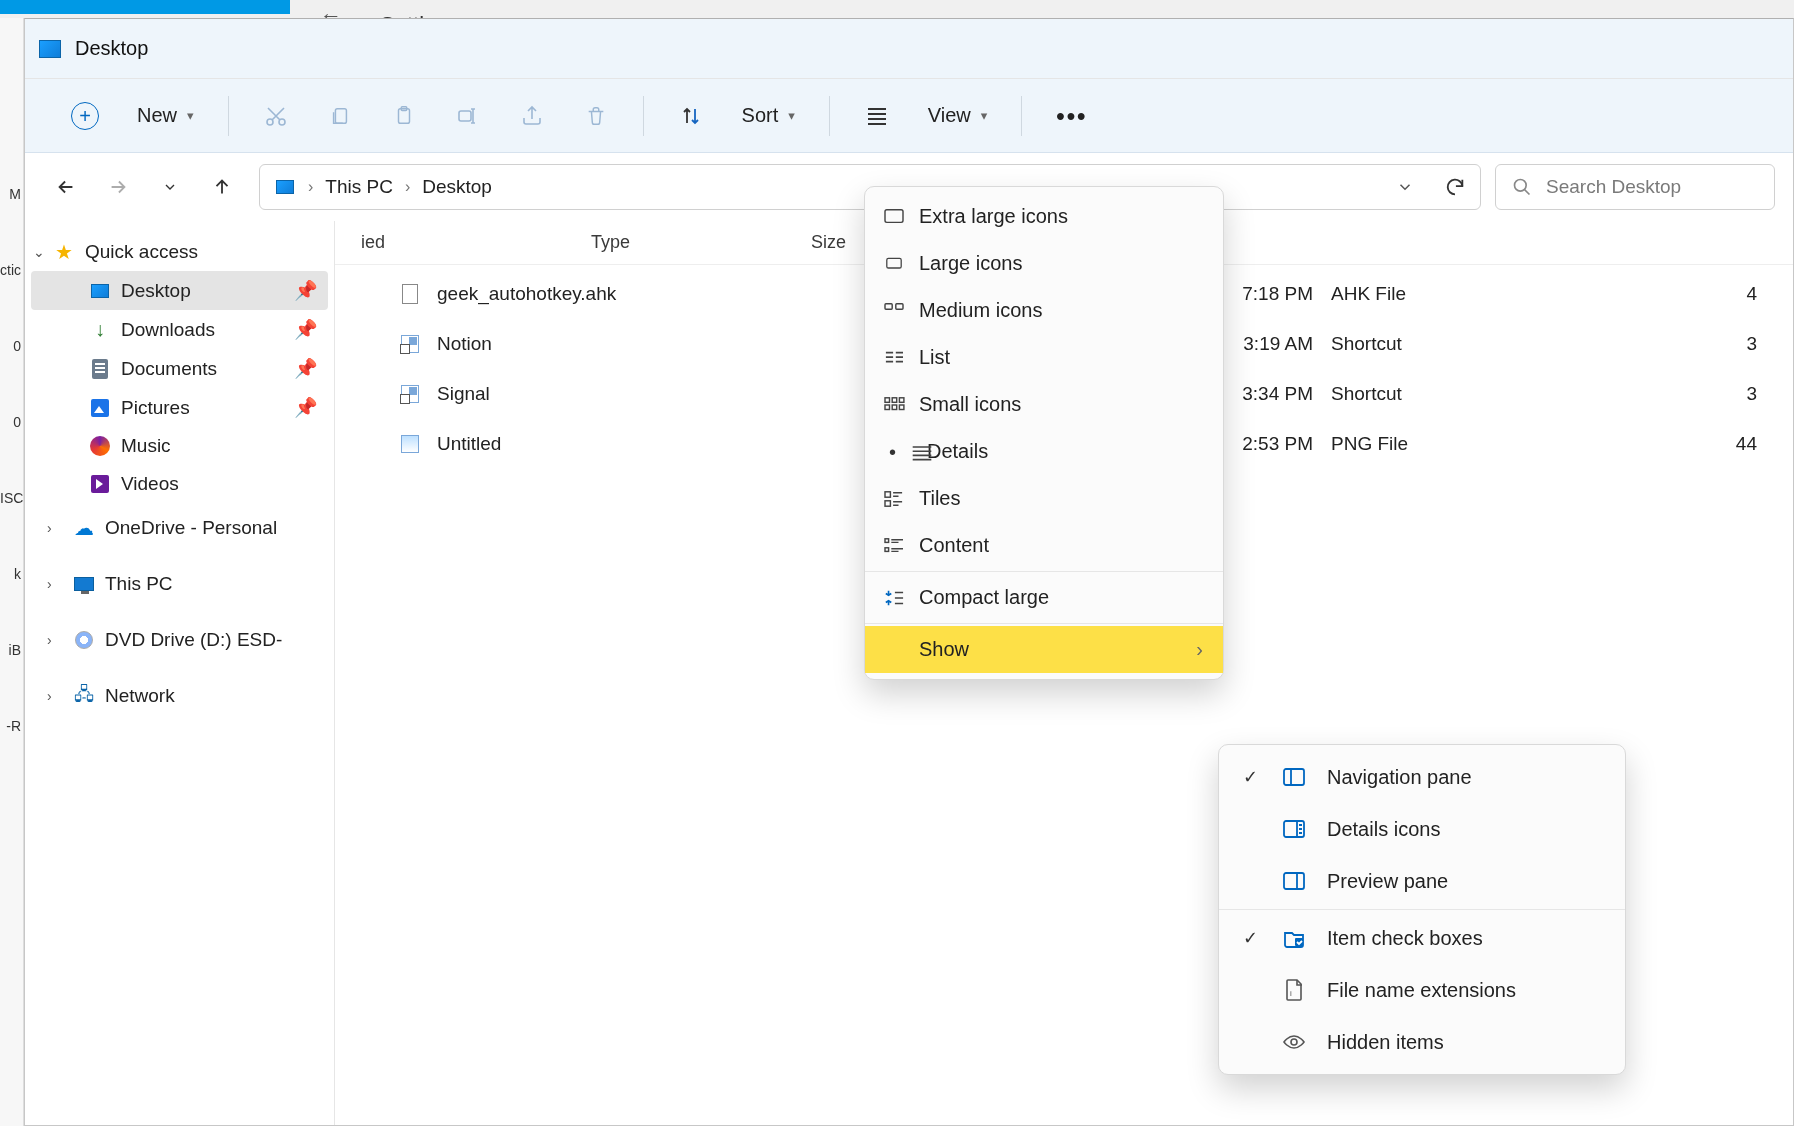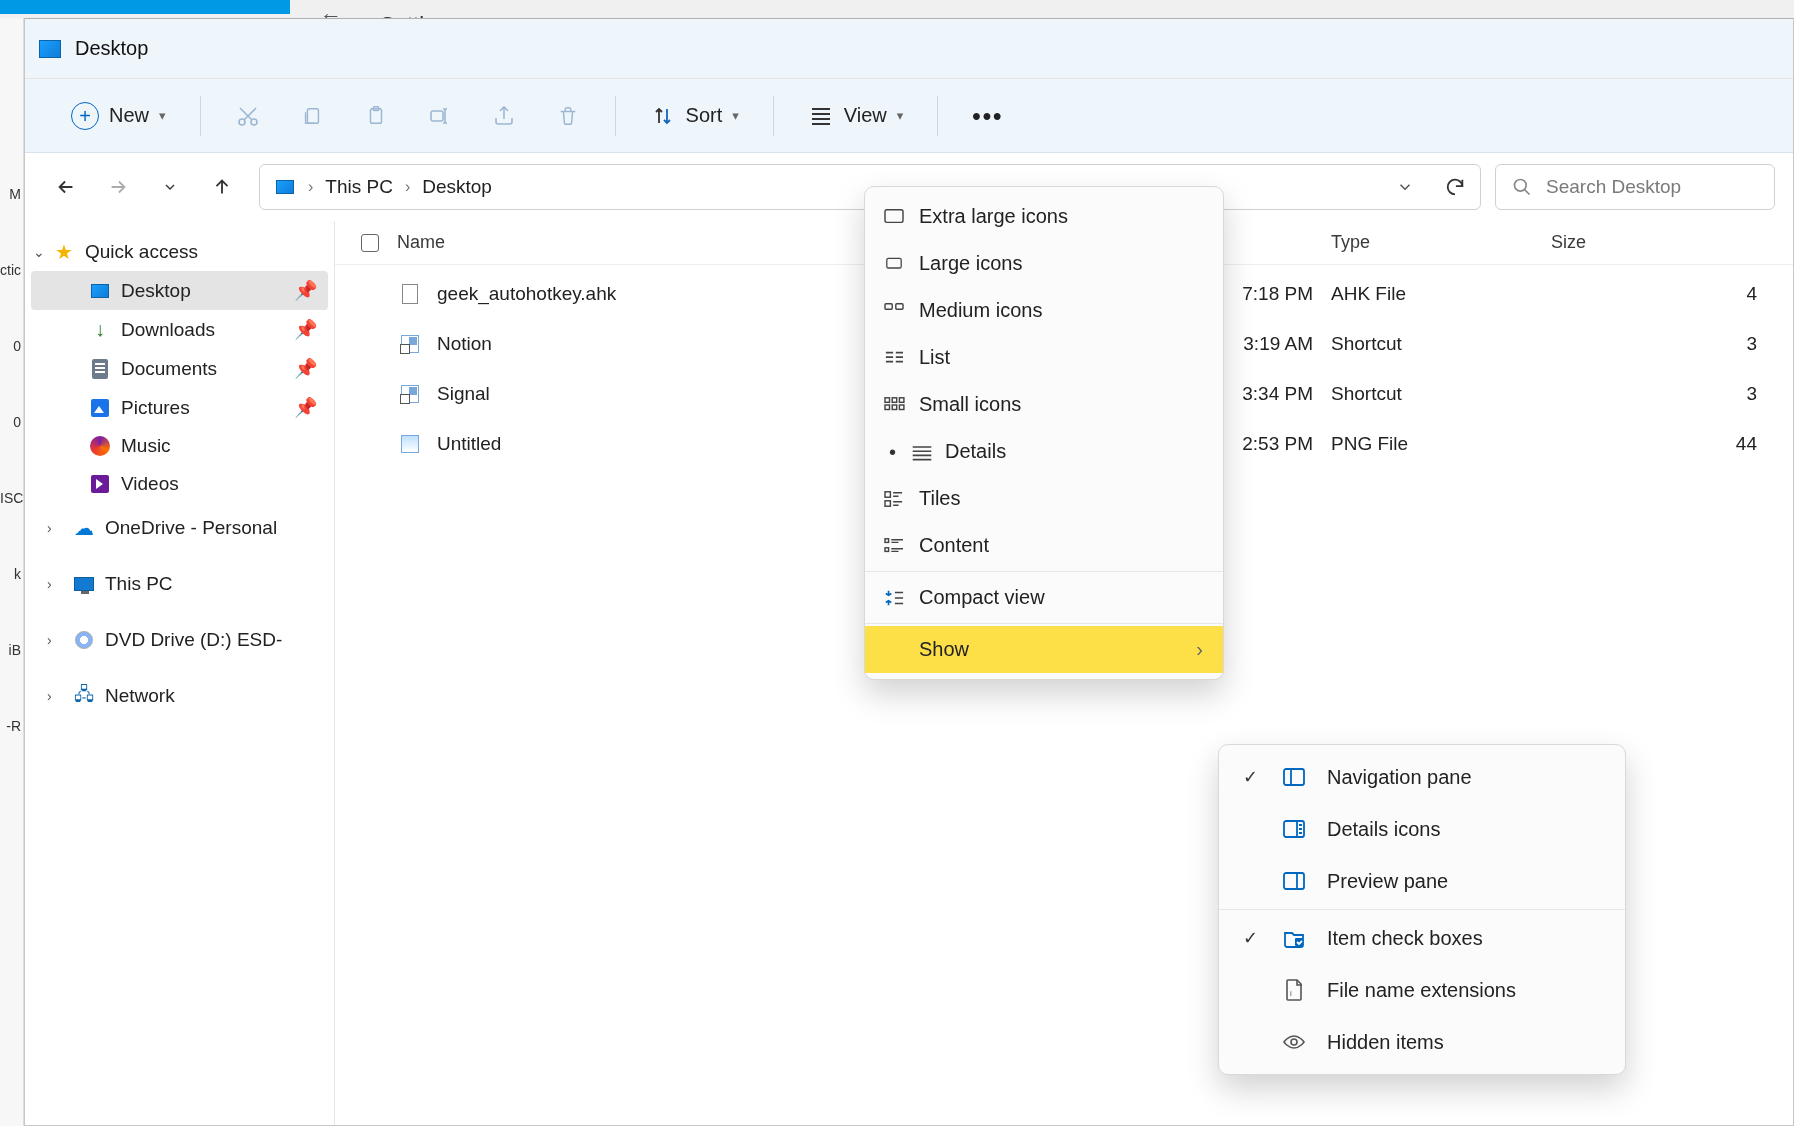--- a/index.html
+++ b/index.html
@@ -22,21 +22,21 @@
 
 .titlebar { height: 60px; background: #eef5fb; display: flex; align-items: center; padding: 0 14px; gap: 14px; border-bottom: 1px solid #e5e5e5; }
 .win-icon { width: 22px; height: 18px; background: linear-gradient(135deg,#1a9fff,#0f7dd8); border: 1px solid #0b64a8; }
 .title-text { font-size: 20px; color: #111; }
 
 
 .cmdbar { height: 74px; background: #eef5fb; display: flex; align-items: center; padding: 0 36px; gap: 18px; border-bottom: 1px solid #d6e2ee; }
 .cmd-btn { display: flex; align-items: center; gap: 10px; padding: 8px 10px; border-radius: 6px; cursor: pointer; color: #333; }
 .cmd-sep { width: 1px; height: 40px; background: #cfd8e0; margin: 0 6px; }
 .cmd-icon { width: 26px; height: 26px; display: inline-flex; align-items: center; justify-content: center; }
-.cmd-label { font-size: 20px; color: #222; }
+.cmd-label { font-size: 20px; color: #222; margin-left: 28px; }
 .chev { font-size: 13px; color: #666; }
 .faded svg { opacity: 0.45; }
 .more-dots { font-size: 24px; letter-spacing: 2px; color: #222; font-weight: bold; }
 .circled-plus { width: 28px; height: 28px; border: 1.6px solid #0067c0; border-radius: 50%; display:flex; align-items:center; justify-content:center; color:#0067c0; font-size:20px; line-height:1; }
 
 
 .navrow { height: 68px; display: flex; align-items: center; padding: 0 18px; gap: 14px; }
 .nav-arrows { display: flex; align-items: center; gap: 26px; padding: 0 10px; }
 .nav-arrow { width: 26px; height: 26px; display:flex; align-items:center; justify-content:center; color:#555; cursor:pointer; }
 .addressbar { flex: 1; height: 46px; border: 1px solid #d0d0d0; border-radius: 6px; display: flex; align-items: center; padding: 0 14px; gap: 12px; position: relative; }
@@ -363,24 +363,20 @@
       <div class="tree-row" style="padding-left:42px; margin-top:18px">
         <span class="tree-exp" style="left:16px">›</span>
         <span class="tree-icon ic-net">🖧</span>
         <span>Network</span>
       </div>
     </div>
 
     <div class="listing">
       <span class="sort-ind">˄</span>
       <div class="cols">
-        <div class="col-name">
-          <span class="col-chk"></span>
-          <span>Name</span>
-        </div>
         <div class="col-mod">ied</div>
         <div class="col-type">Type</div>
         <div class="col-size">Size</div>
       </div>
       <div class="rows">
         <div class="file-row">
           <div class="file-name">
               <span class="file-icon">
                 <span class="fi-ahk"></span>
               </span>
@@ -475,21 +471,21 @@
       </span>
     <span>Small icons</span>
   </div>
   <div class="menu-item has-bullet" style="position:relative">
     <span style="position:absolute; left:24px; top:50%; transform:translateY(-50%); font-size:20px; color:#333">•</span>
     <span class="mi-icon" style="left:44px">
         <svg width="22" height="18" viewBox="0 0 26 20" fill="none" stroke="#444" stroke-width="1.8">
           <path d="M2 4h22M2 9h22M2 14h22M2 19h22"></path>
         </svg>
       </span>
-    <span style="margin-left:26px">Details</span>
+    <span style="margin-left:8px">Details</span>
   </div>
   <div class="menu-item">
     <span class="mi-icon">
         <svg width="22" height="18" viewBox="0 0 24 20" fill="none" stroke="#444" stroke-width="1.6">
           <rect x="2" y="2" width="6" height="6"></rect>
           <path d="M11 3h10M11 7h6"></path>
           <rect x="2" y="12" width="6" height="6"></rect>
           <path d="M11 13h10M11 17h6"></path>
         </svg>
       </span>
@@ -508,21 +504,21 @@
   </div>
   <div class="menu-sep"></div>
   <div class="menu-item">
     <span class="mi-icon">
         <svg width="22" height="20" viewBox="0 0 24 22" fill="none" stroke="#0067c0" stroke-width="1.8">
           <path d="M6 3v5M3 6l3 2 3-2"></path>
           <path d="M6 19v-5M3 16l3-2 3 2"></path>
           <path d="M13 5h9M13 11h9M13 17h9" stroke="#444"></path>
         </svg>
       </span>
-    <span>Compact view</span>
+    <span>Compact large</span>
   </div>
   <div class="menu-sep"></div>
   <div class="menu-item hovered">
     <span>Show</span>
     <span class="mi-chev">›</span>
   </div>
 </div>
 
 <div class="showmenu">
   <div class="show-item">

